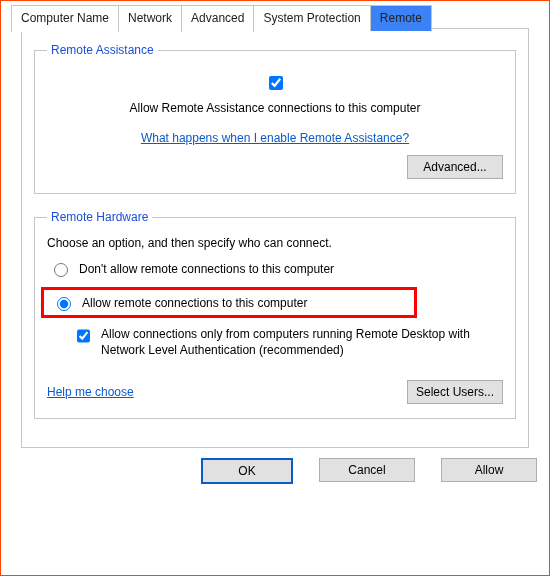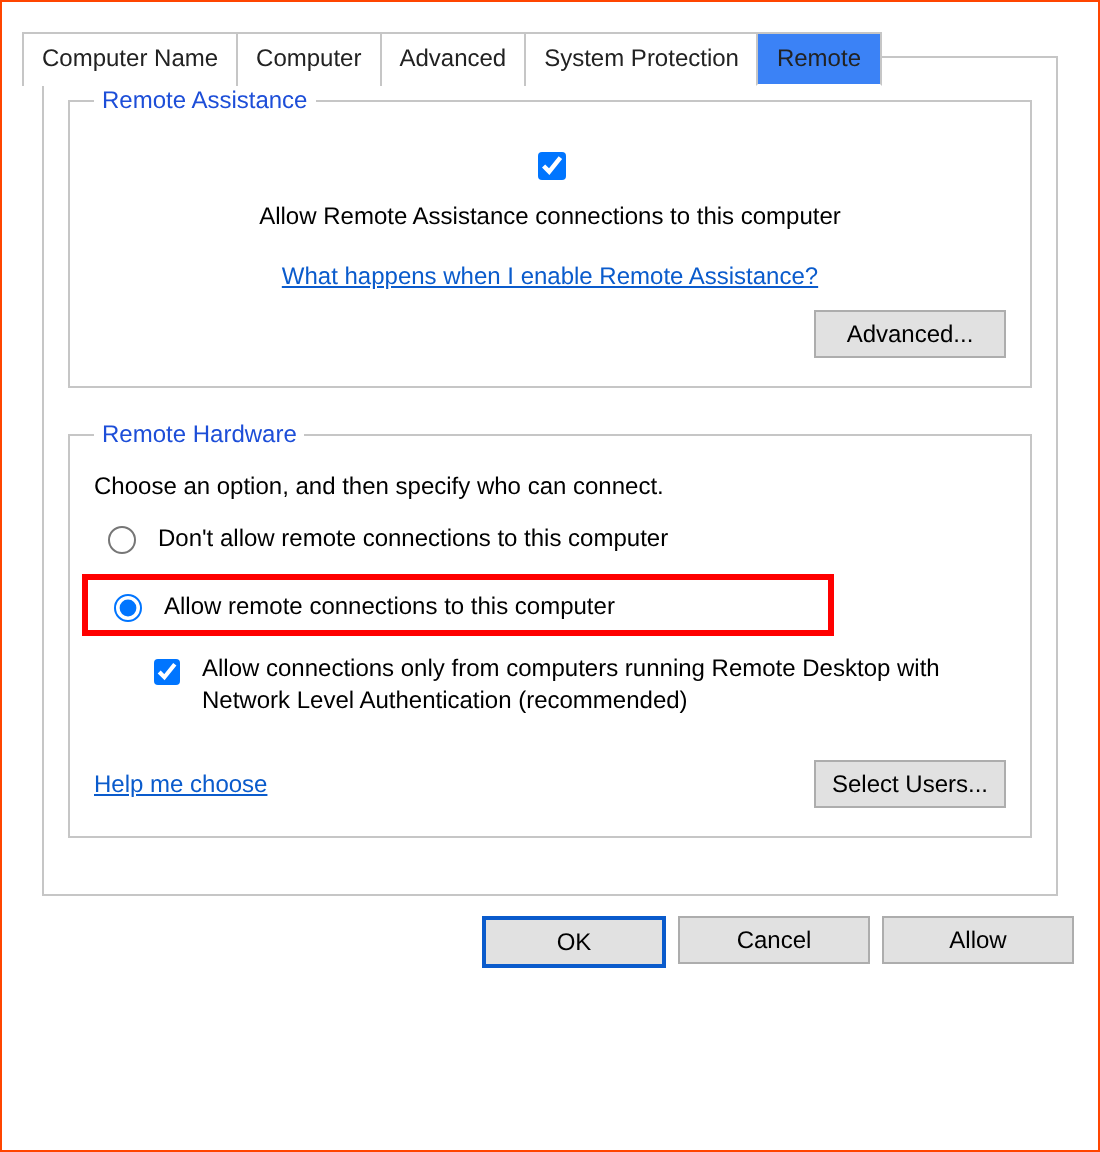--- a/index.html
+++ b/index.html
@@ -15,21 +15,21 @@
   .titlebar .close {
     width:40px; height:28px; display:flex; align-items:center; justify-content:center;
     font-size:16px; color:#000; cursor:pointer;
   }
   .tabs-wrap { padding:0 10px; }
   .tabs {
     display:flex; font-size:12px; color:#000;
   }
   .tab {
     padding:5px 9px 6px 9px; border:1px solid #c6c6c6; border-bottom:none;
-    background:#fff; position:relative; top:15px; margin-right:-1px; cursor:pointer;
+    background:#fff; position:relative; top:4px; margin-right:-1px; cursor:pointer;
     color:#222;
   }
   .tab.active {
     background:#3b82f6; border-bottom:1px solid #fff; z-index:2; font-weight:400;
   }
   .panel {
     border:1px solid #c6c6c6; margin:0 10px; padding:10px 12px 12px 12px;
     flex:1; overflow:hidden;
   }
   fieldset.group {
@@ -46,35 +46,35 @@
     font-size:12px; color:#000; padding:0 4px; cursor:pointer;
   }
   .right { display:flex; justify-content:flex-end; margin-top:10px; }
   .radio-row { display:flex; align-items:center; gap:8px; margin:10px 0; padding-left:2px; }
   .radio-row input { width:14px; height:14px; }
   .highlight { border:3px solid #ff0000; padding:4px 6px; margin:6px 0 6px -6px; width:376px; }
   .nla-row { display:flex; align-items:flex-start; gap:8px; margin:8px 0 8px 26px; }
   .nla-row .txt { font-size:12px; color:#000; line-height:1.35; }
   .rd-bottom { display:flex; justify-content:space-between; align-items:center; margin-top:22px; }
   .dialog-buttons {
-    display:flex; gap:6px; justify-content:flex-end; padding:10px 12px 12px 0;
+    display:flex; gap:26px; justify-content:flex-end; padding:10px 12px 12px 0;
   }
   .btn.primary { border:2px solid #0a5bcc; background:#e1e1e1; min-width:92px; height:26px; }
   .instr { font-size:12px; color:#000; margin:2px 0 8px 0; }
 </style>
 </head>
 <body>
 
 <div class="window">
 
 
   <div class="tabs-wrap">
     <div class="tabs">
       <div class="tab">Computer Name</div>
-      <div class="tab">Computer</div>
+      <div class="tab">Network</div>
       <div class="tab">Advanced</div>
       <div class="tab">System Protection</div>
       <div class="tab active">Remote</div>
     </div>
 
     <div class="panel">
 
       <fieldset class="group">
         <legend>Remote Assistance</legend>
         <div class="row">

